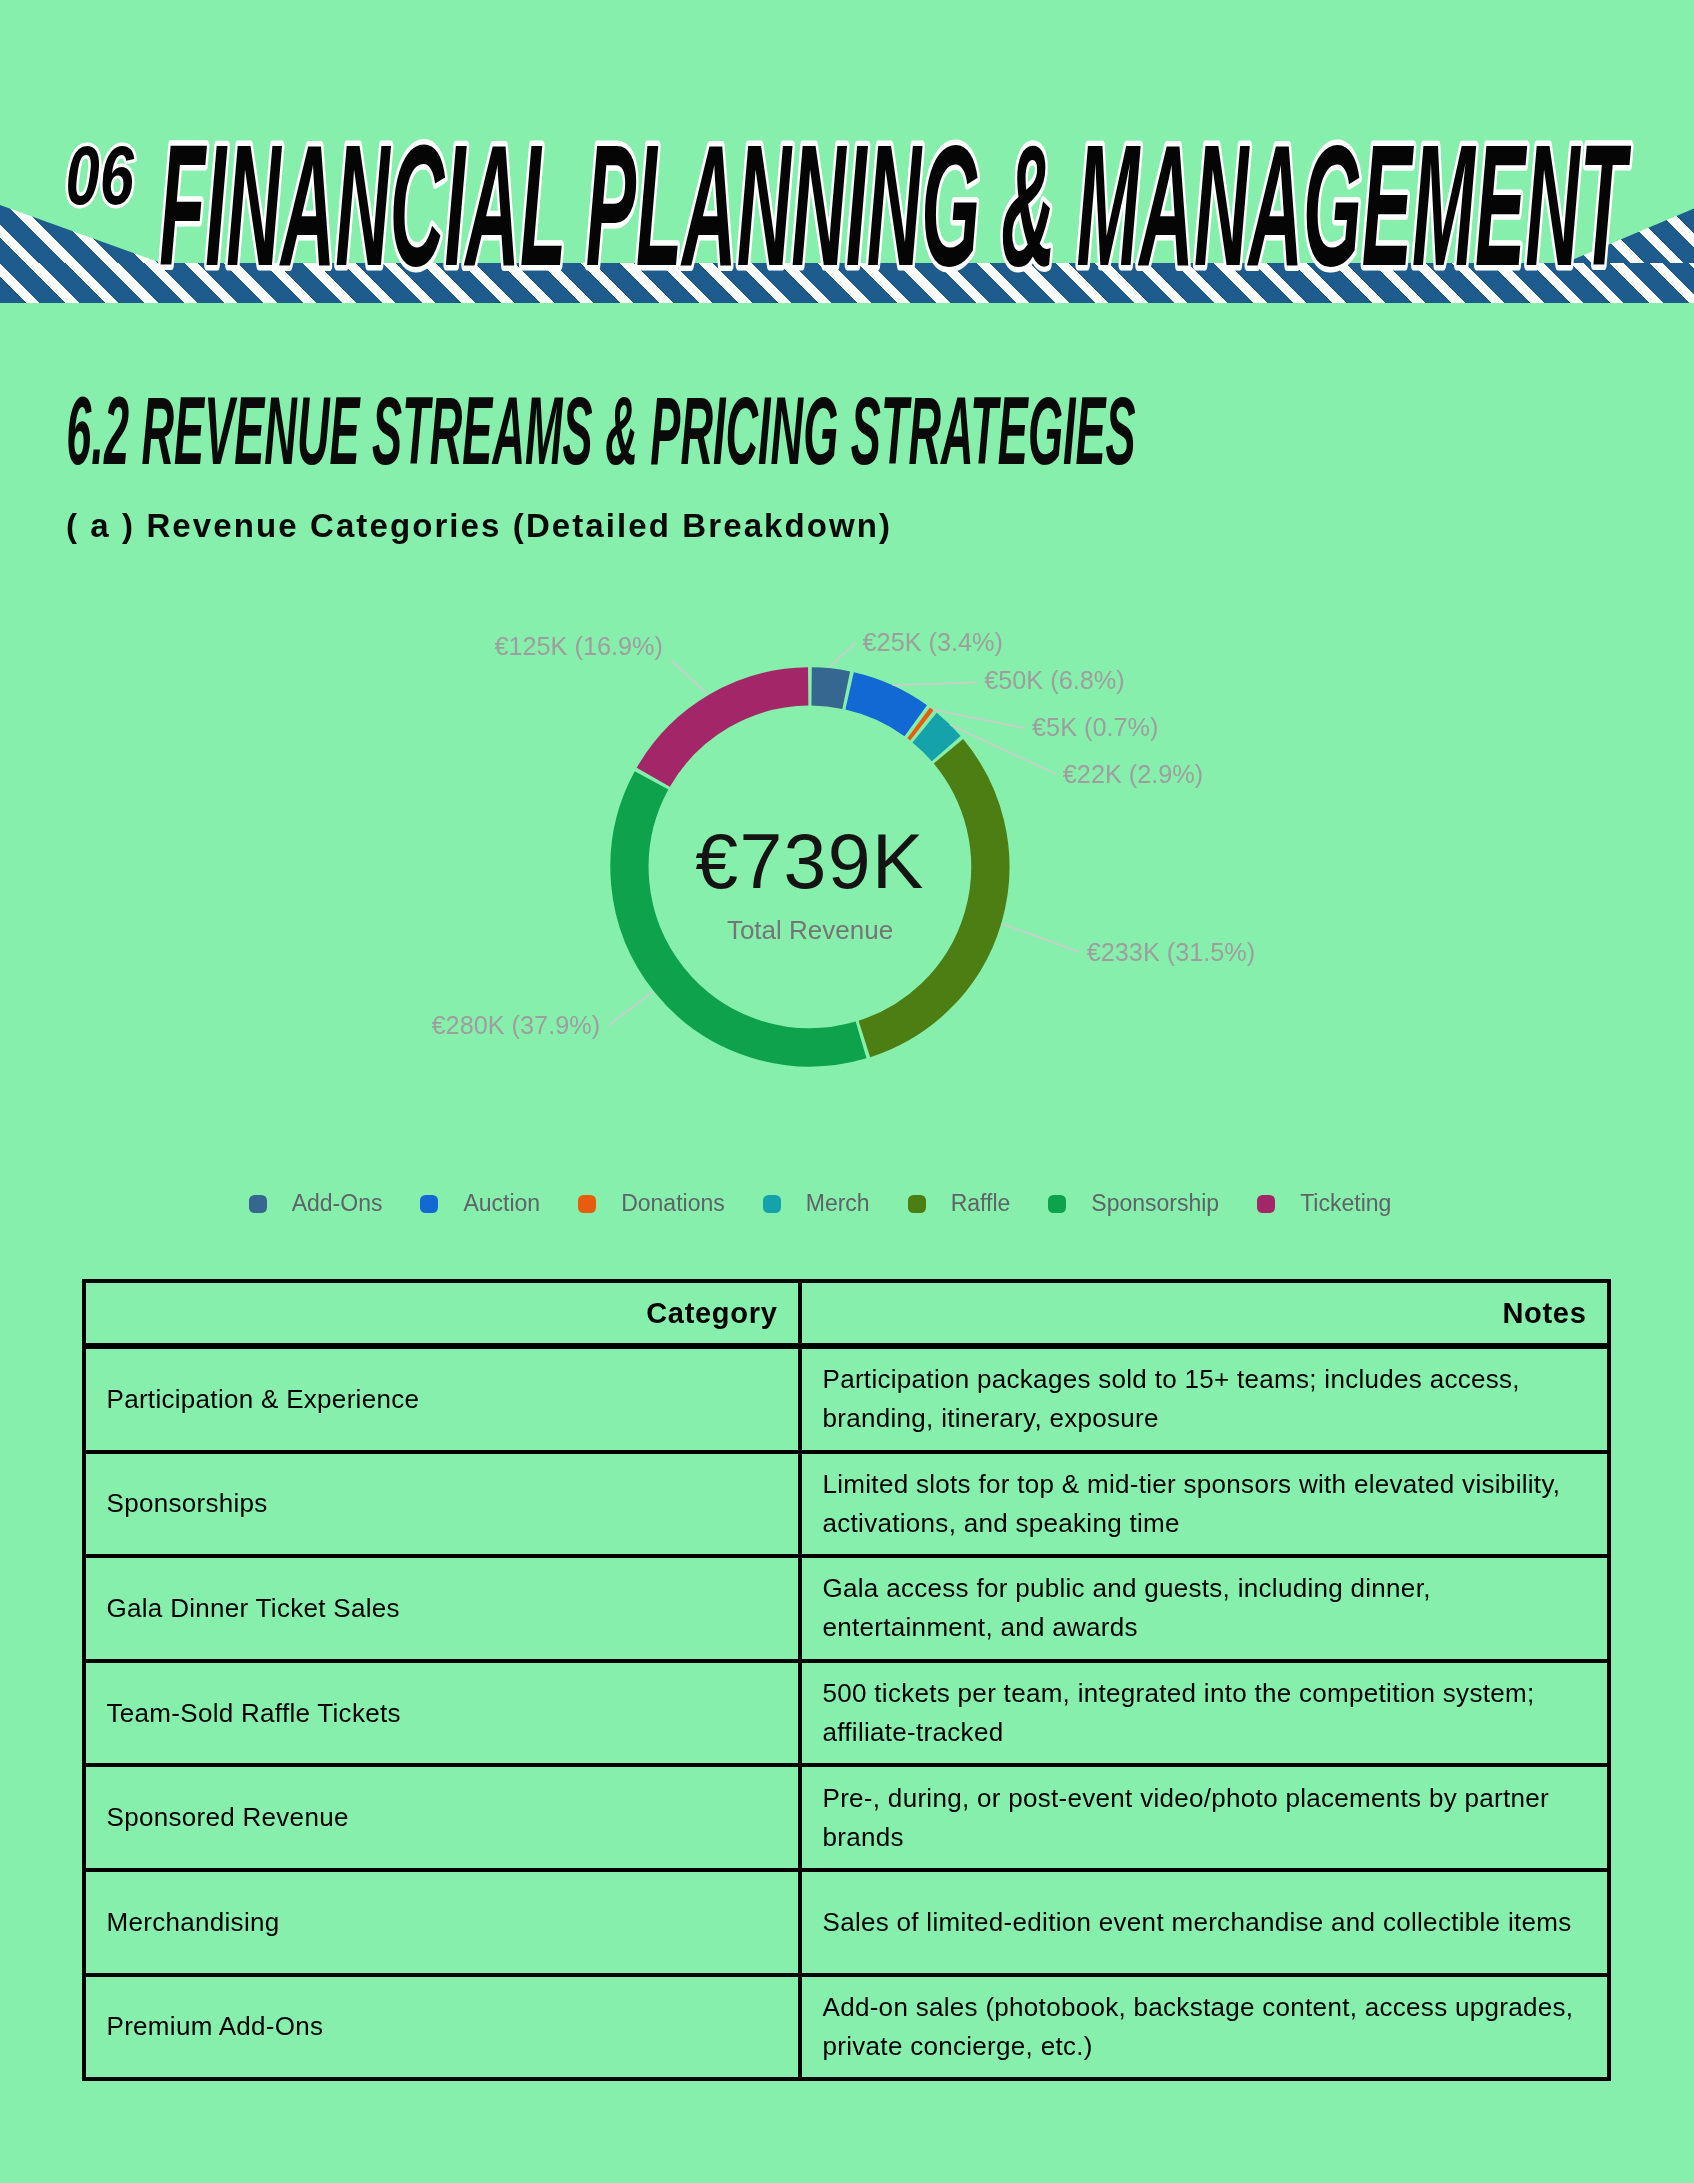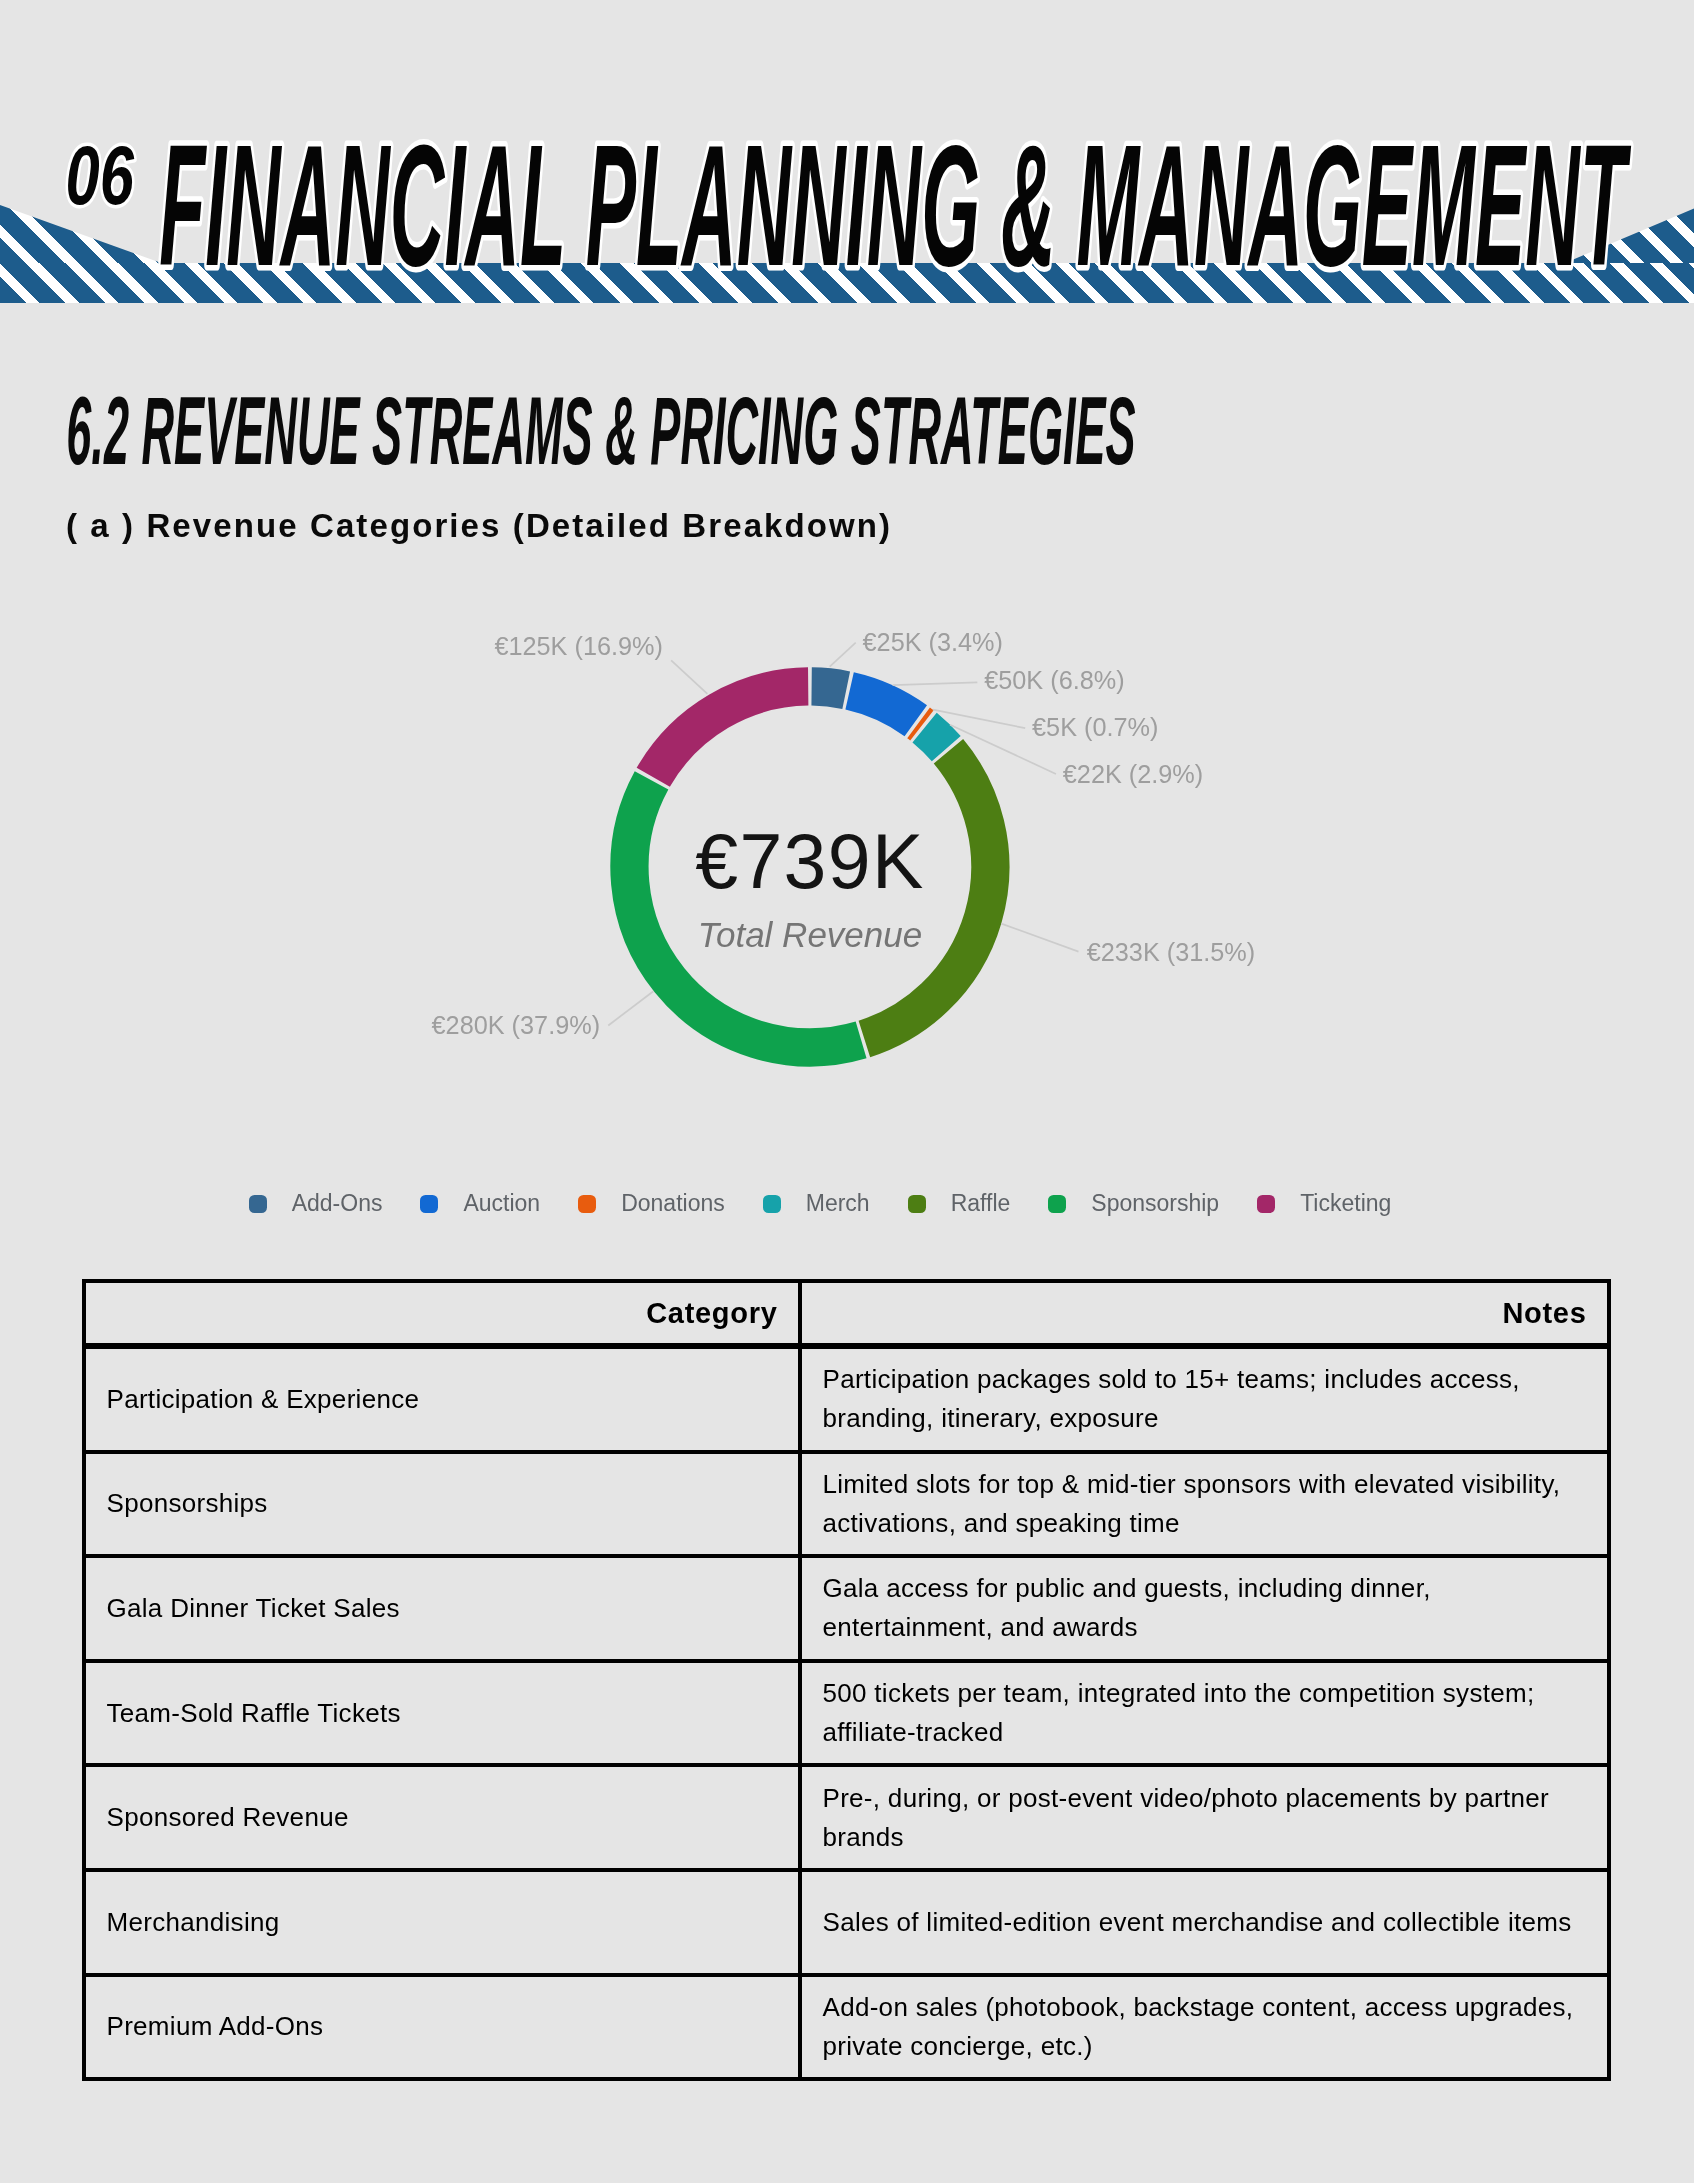--- a/index.html
+++ b/index.html
@@ -1,16 +1,16 @@
 <!DOCTYPE html>
 <html style="font-size:11px"><head>
 <meta charset="utf-8">
 <style>
   html,body{margin:0;padding:0;background:#ffffff;}
-  .page{position:relative;width:1695px;height:2183px;background:#e5e5e5;overflow:hidden;
+  .page{position:relative;width:1695px;height:2183px;background:#86efac;overflow:hidden;
         font-family:"Liberation Sans",sans-serif;color:#000;}
 
   
   .stripe{background:repeating-linear-gradient(45deg,#1d5c8c 0 18.5px,#ffffff 18.5px 28px);}
   .stripe-band{position:absolute;left:0;top:263px;width:1695px;height:40px;}
   .stripe-flare-left{position:absolute;left:0;top:205px;width:164px;height:59px;
         clip-path:polygon(0 0,100% 100%,0 100%);}
   .stripe-flare-right{position:absolute;left:1565px;top:208px;width:130px;height:55px;
         clip-path:polygon(100% 0,100% 100%,0 100%);}
 
@@ -25,21 +25,21 @@
   .sub-title{position:absolute;left:66px;top:507px;font-size:33px;font-weight:bold;
         letter-spacing:2.1px;color:#0a0a0a;}
 
   
   .chart-svg{position:absolute;left:0;top:588px;width:1695px;height:540px;}
   .slice-label{font-family:"Liberation Sans",sans-serif;font-size:37px;fill:#9e9e9e;}
   .leader{stroke:#cccccc;stroke-width:2.5px;fill:none;}
   .donut-center{position:absolute;left:810px;top:823px;width:478px;transform:translateX(-50%);
         text-align:center;}
   .donut-value{font-size:77px;font-weight:500;letter-spacing:1.4px;color:#141414;line-height:1;}
-  .donut-sub{margin-top:15px;font-size:35px;color:#757575;font-style:italic;}
+  .donut-sub{margin-top:15px;font-size:26px;color:#757575;}
 
   
   .legend{position:absolute;left:0;top:1190px;width:1640px;display:flex;justify-content:center;
         align-items:center;gap:38px;}
   .legend-item{display:flex;align-items:center;gap:25px;font-size:23px;color:#5f6368;}
   .legend-chip{width:18px;height:18px;border-radius:5.5px;display:inline-block;}
 
   
   .rev-table{position:absolute;left:82px;top:1279px;width:1529px;border-collapse:collapse;
         table-layout:fixed;}

